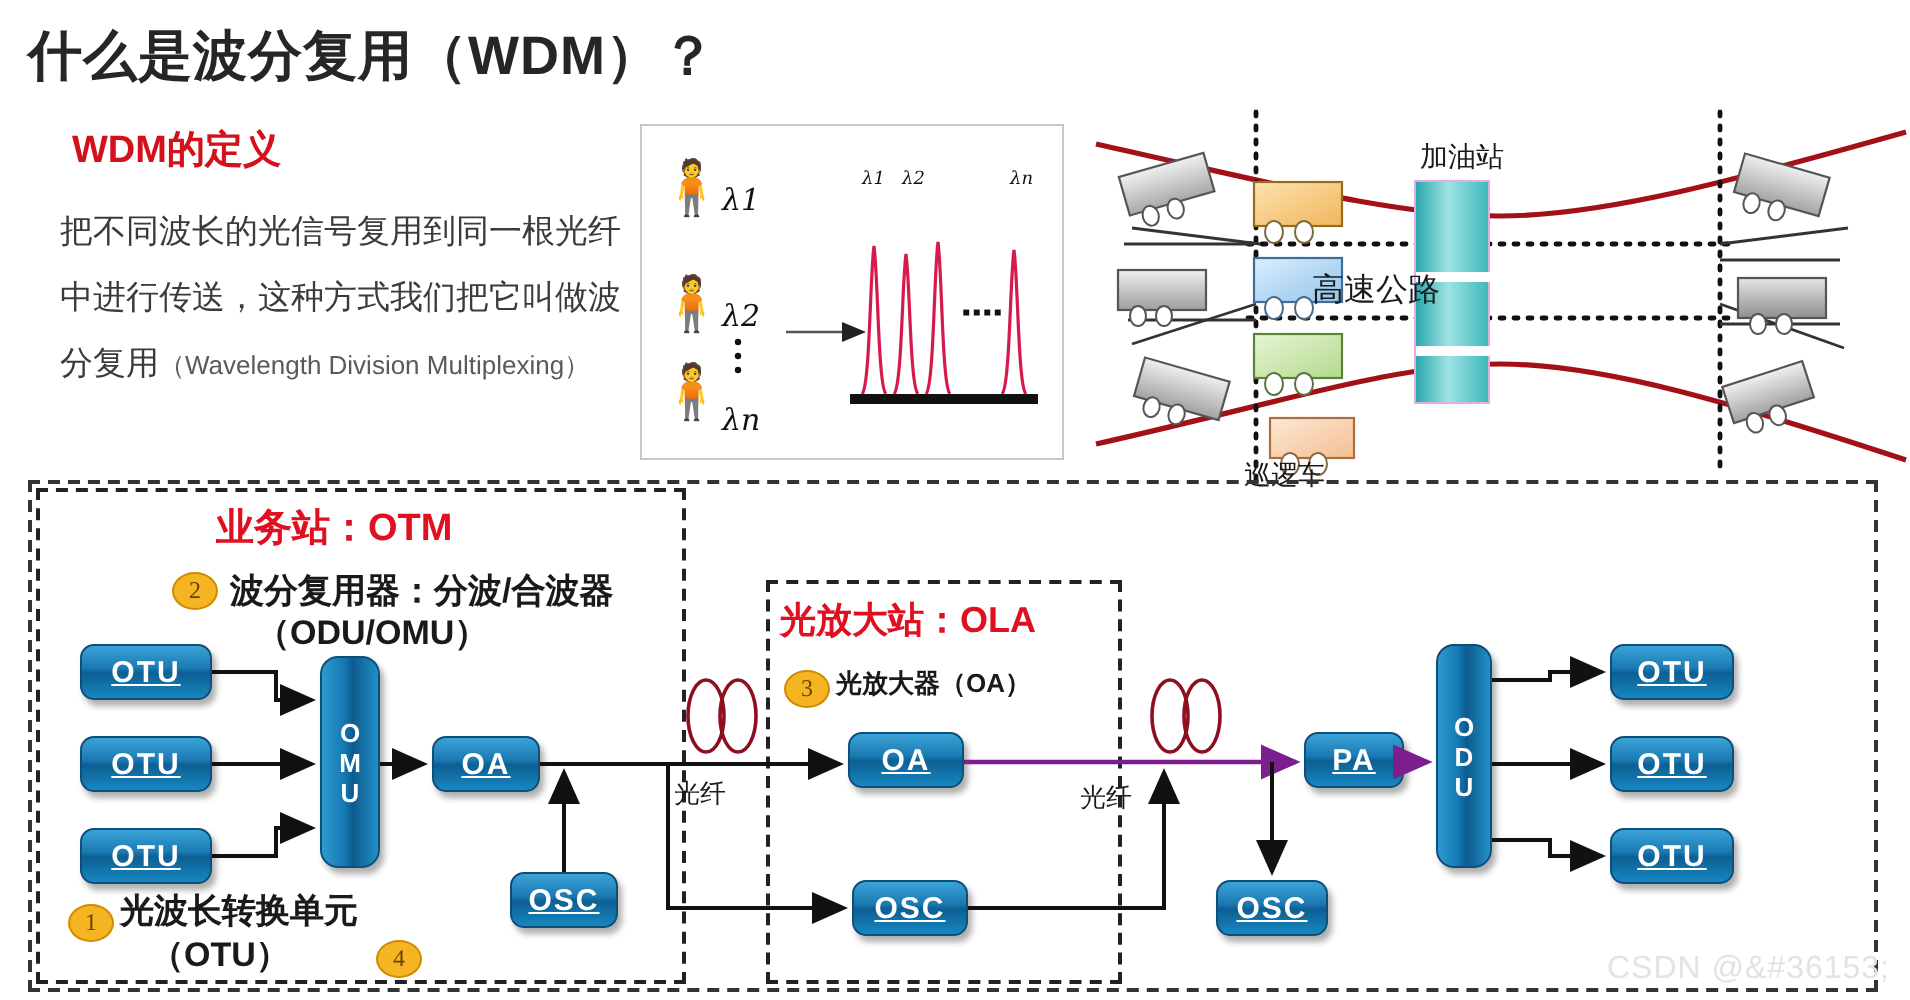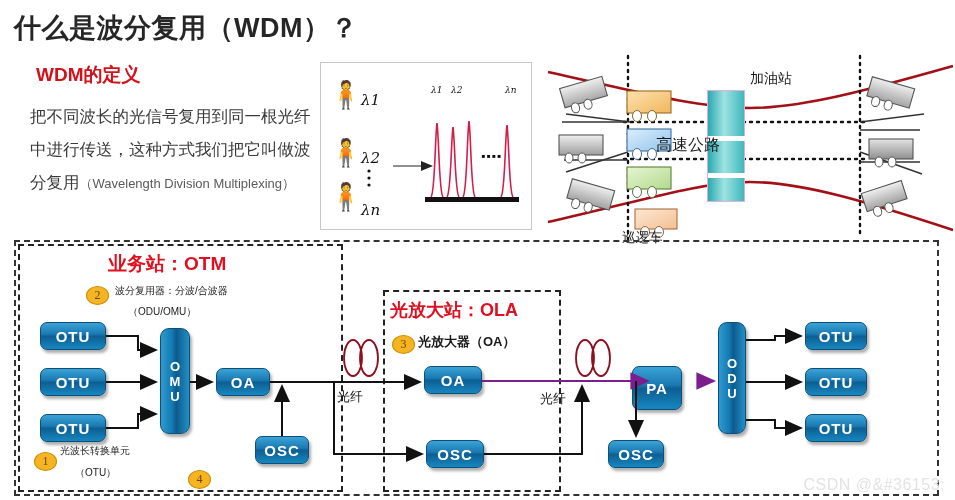--- a/index.html
+++ b/index.html
@@ -104,21 +104,21 @@
     border: 1px solid #e0aee0;
     box-sizing: border-box;
   }
   .gs-gap {
     position: absolute;
     left: 0; width: 38px; height: 5px;
     background: #ffffff;
   }
   #gas-station-label {
     position: absolute;
-    left: 750px; top: 70px;
+    left: 710px; top: 70px;
     font-size: 14px;
     color: #1a1a1a;
     white-space: nowrap;
   }
   #highway-label {
     position: absolute;
     left: 656px; top: 135px;
     font-size: 16px;
     color: #1a1a1a;
     white-space: nowrap;
@@ -168,22 +168,22 @@
     background: #f5b522;
     border: 1px solid #d08b00;
     color: #6b4400;
     font-size: 12px;
     line-height: 17px;
     text-align: center;
     font-family: "Liberation Serif", serif;
   }
   .note-text {
     position: absolute;
-    font-size: 10px;
-    font-weight: normal;
+    font-size: 17px;
+    font-weight: bold;
     color: #1a1a1a;
     white-space: nowrap;
   }
   .note-text.small { font-weight: bold; font-size: 13px; }
 
   
   .dev {
     position: absolute;
     box-sizing: border-box;
     border: 1.5px solid #0e4f79;
@@ -193,20 +193,21 @@
     color: #ffffff;
     font-weight: bold;
     text-align: center;
     display: flex;
     align-items: center;
     justify-content: center;
   }
   .dev.h {
     font-size: 15px;
     letter-spacing: 1px;
+    text-decoration: underline;
   }
   .dev.v {
     flex-direction: column;
     font-size: 13px;
     line-height: 15px;
     border-radius: 9px;
     background: linear-gradient(90deg, #2f9ad0 0%, #1379b2 40%, #0d5a8d 55%, #2290c6 100%);
   }
   .dev.v span { display: block; }
 
@@ -478,21 +479,21 @@
   <div class="abs note-text" style="left:75px; top:466px;">（OTU）</div>
   <div class="abs badge" style="left:188px; top:470px;"><span>4</span></div>
 
   <div class="abs station-title" id="ola-title">光放大站：OLA</div>
   <div class="abs badge" style="left:392px; top:335px;">3</div>
   <div class="abs note-text small" style="left:418px; top:333px;">光放大器（OA）</div>
 
   <div class="abs dev h" style="left:424px; top:366px; width:58px; height:28px;">OA</div>
   <div class="abs dev h" style="left:426px; top:440px; width:58px; height:28px;">OSC</div>
 
-  <div class="abs dev h" style="left:632px; top:366px; width:50px; height:44px;">PA</div>
+  <div class="abs dev h" style="left:652px; top:366px; width:50px; height:28px;">PA</div>
   <div class="abs dev v" style="left:718px; top:322px; width:28px; height:112px;">
     <span>O</span>
     <span>D</span>
     <span>U</span>
   </div>
   <div class="abs dev h" style="left:608px; top:440px; width:56px; height:28px;">OSC</div>
 
   <div class="abs dev h" style="left:805px; top:322px; width:62px; height:28px;">OTU</div>
   <div class="abs dev h" style="left:805px; top:368px; width:62px; height:28px;">OTU</div>
   <div class="abs dev h" style="left:805px; top:414px; width:62px; height:28px;">OTU</div>

